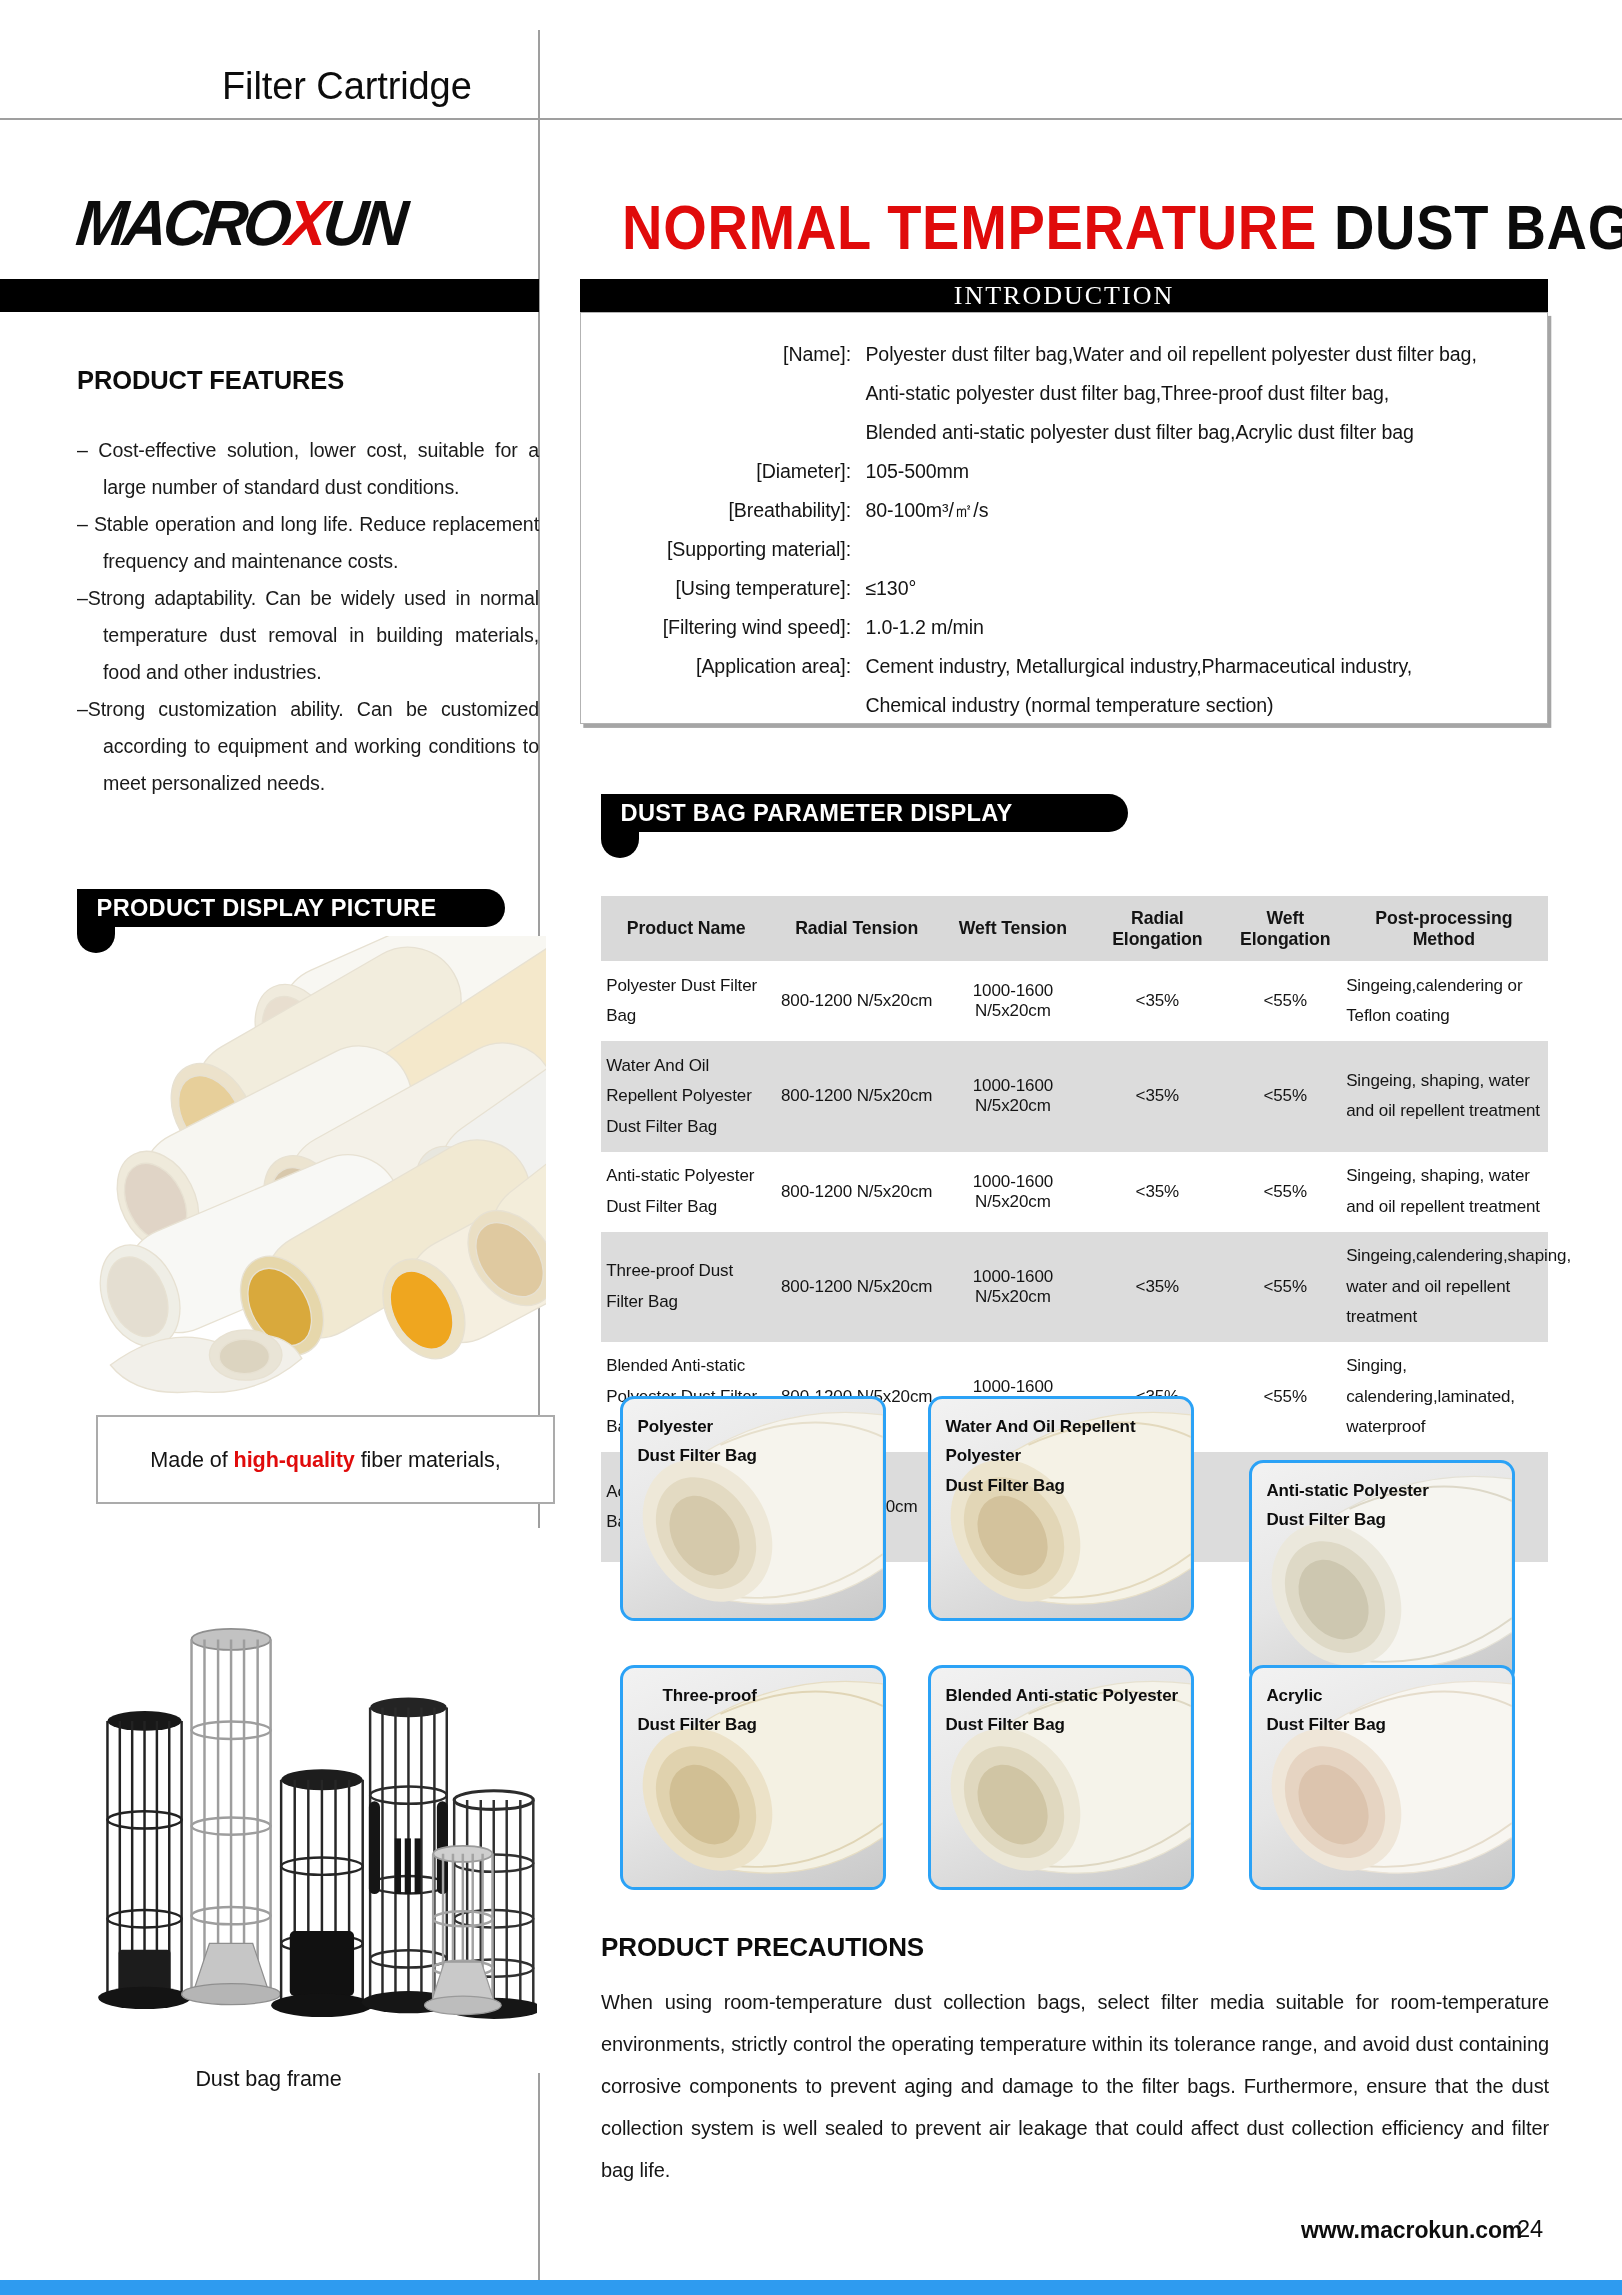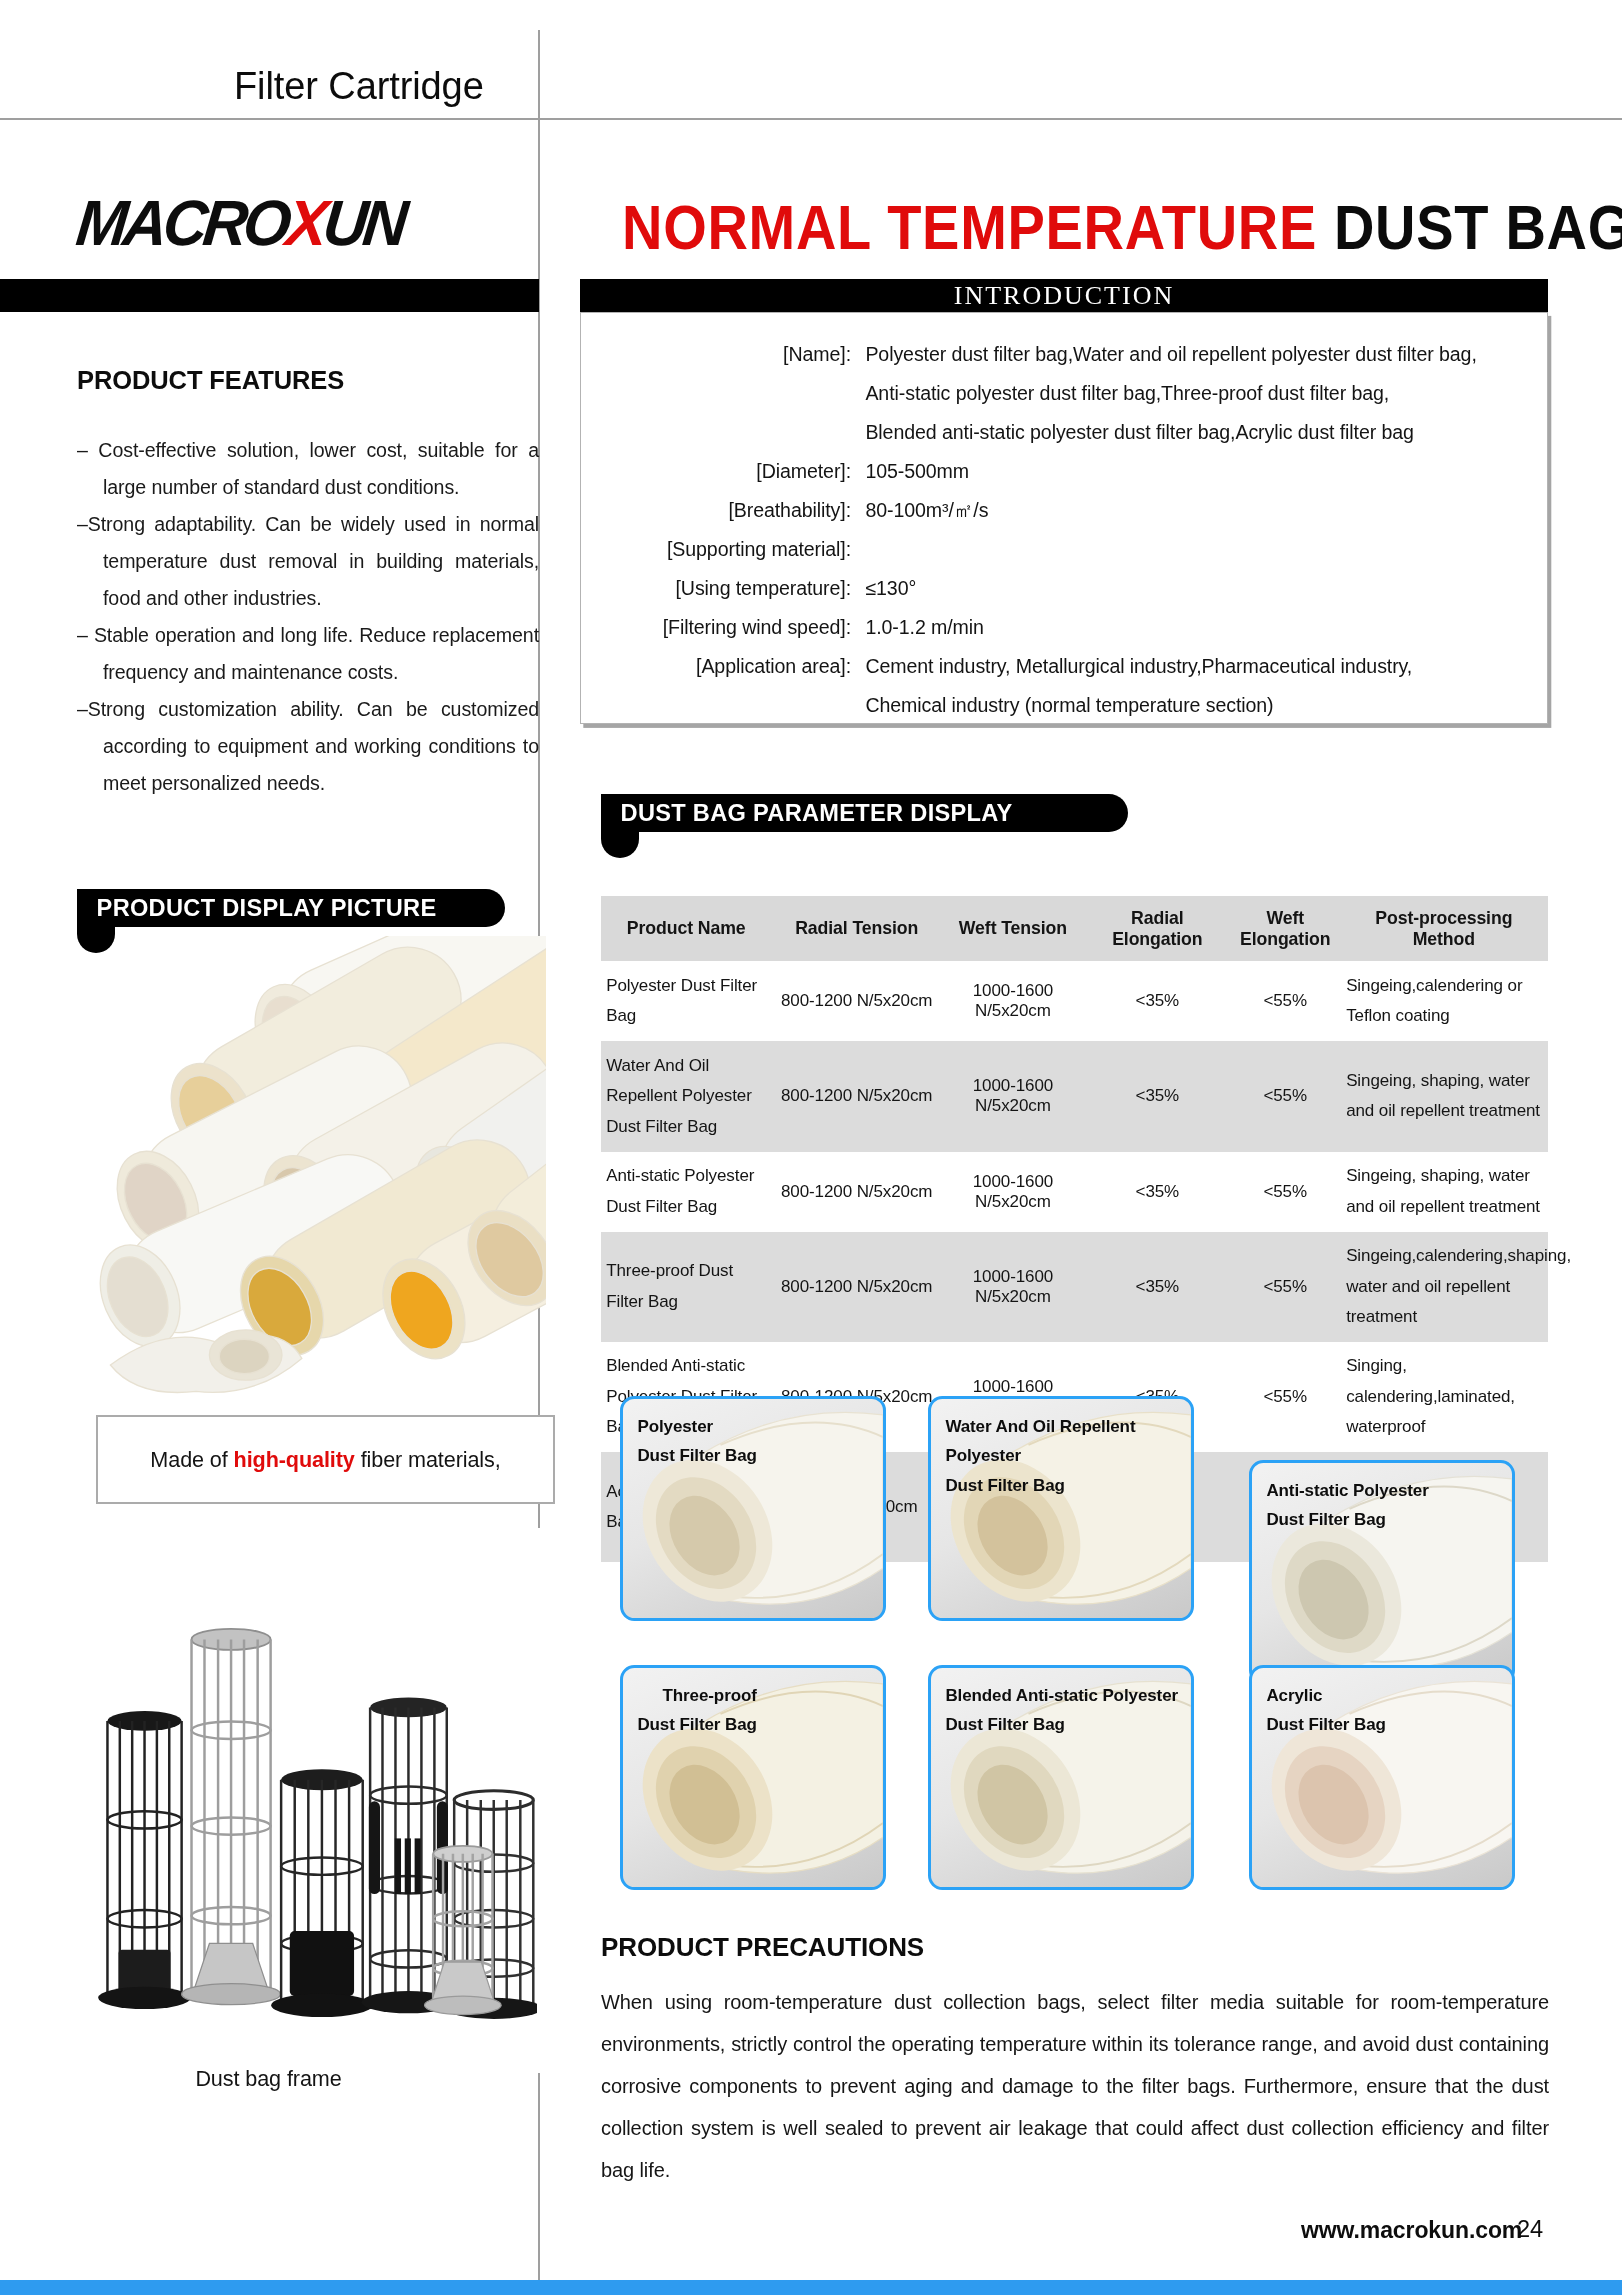--- a/index.html
+++ b/index.html
@@ -1,20 +1,20 @@
 <!DOCTYPE html>
 <html style="font-size:10.5px"><head>
 <meta charset="utf-8">
 <style>
   html,body{margin:0;padding:0;background:#ffffff;}
   body{font-family:"Liberation Sans", sans-serif; color:#111; letter-spacing:-0.1px;}
   .page{position:relative;width:1623px;height:2295px;background:#fff;overflow:hidden;}
 
   
-  .category-title{position:absolute;left:234px;top:65px;font-size:38px;color:#0c0c0c;}
+  .category-title{position:absolute;left:222px;top:65px;font-size:38px;color:#0c0c0c;}
   .header-rule{position:absolute;left:0;top:118px;width:1623px;height:2px;background:#9f9f9f;}
   .divider-top{position:absolute;left:538px;top:30px;width:2px;height:1498px;background:#9f9f9f;}
   .divider-bottom{position:absolute;left:538px;top:2073px;width:2px;height:208px;background:#9f9f9f;}
 
   .logo{position:absolute;left:73px;top:186px;font-size:64px;font-weight:900;font-style:italic;
         letter-spacing:-4.6px;transform:skewX(-6deg) scaleX(0.96);transform-origin:left bottom;color:#0d0d0d;white-space:nowrap;}
   .logo .accent{color:#e00b0b;}
 
   .left-black-bar{position:absolute;left:0;top:279px;width:539px;height:33px;background:#000;}
 
@@ -138,22 +138,22 @@
       <div class="intro-label">[Application area]:</div>
       <div class="intro-value">Cement industry, Metallurgical industry,Pharmaceutical industry,
 Chemical industry (normal temperature section)</div>
     </div>
   </div>
 
   <div class="features">
     <h2 class="features-heading">PRODUCT FEATURES</h2>
     <div class="features-list">
       <p class="feature-item">– Cost-effective solution, lower cost, suitable for a large number of standard dust conditions.</p>
+      <p class="feature-item">– Stable operation and long life. Reduce replacement frequency and maintenance costs.</p>
       <p class="feature-item">–Strong adaptability. Can be widely used in normal temperature dust removal in building materials, food and other industries.</p>
-      <p class="feature-item">– Stable operation and long life. Reduce replacement frequency and maintenance costs.</p>
       <p class="feature-item">–Strong customization ability. Can be customized according to equipment and working conditions to meet personalized needs.</p>
     </div>
   </div>
 
   <div class="ribbon param-ribbon">DUST BAG PARAMETER DISPLAY</div>
 
   <table class="param-table">
     <colgroup>
       <col class="c-name">
         <col class="c-rad">

